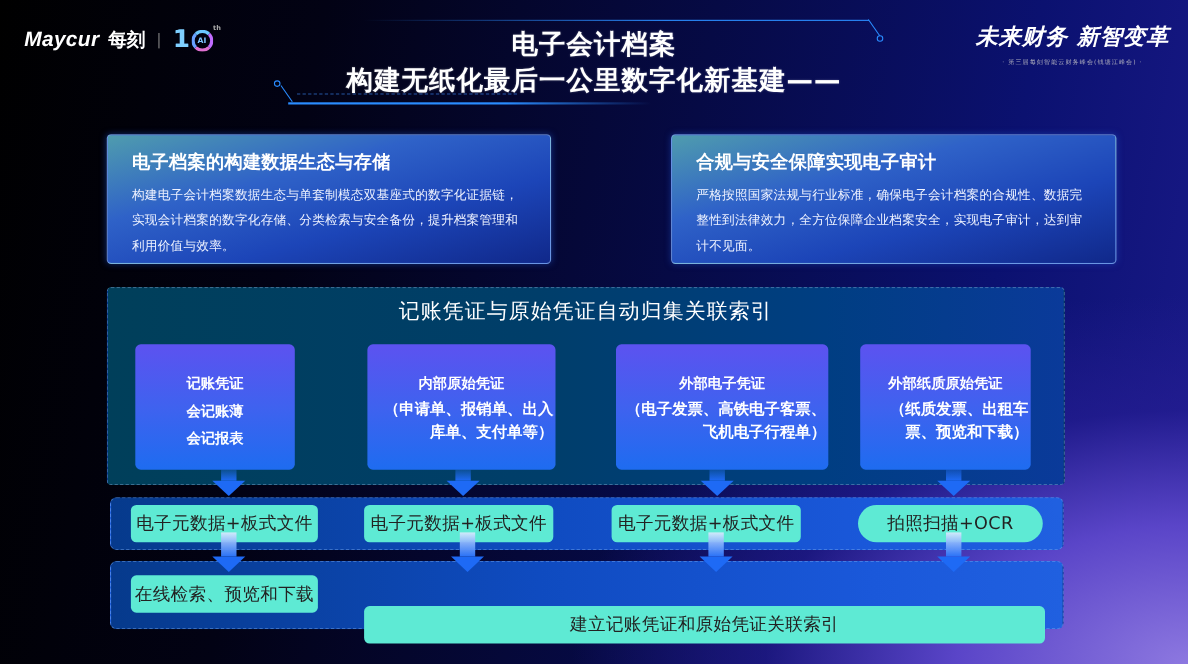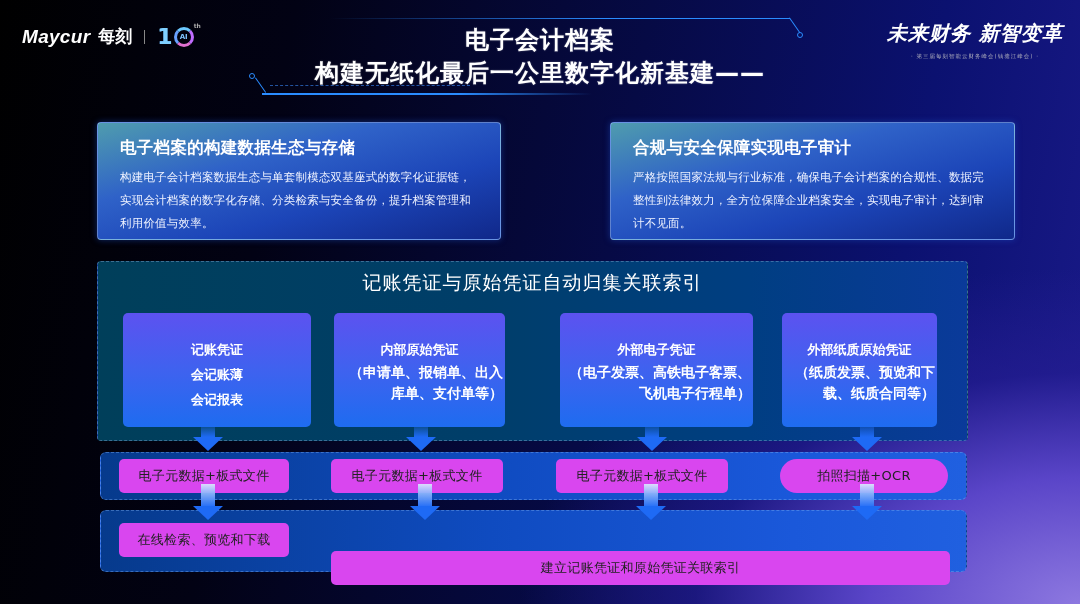--- a/index.html
+++ b/index.html
@@ -69,37 +69,37 @@
   .src-card {
     top: 313px; height: 114px; border-radius: 5px;
     background: linear-gradient(180deg, #5c52f0 0%, #3f62ef 50%, #1e6cf0 100%);
     display: flex; flex-direction: column; align-items: center; padding-top: 24px;
     text-align: center;
   }
   .src-title { font-size: 13px; font-weight: bold; line-height: 25px; }
   .src-sub { font-size: 14px; font-weight: bold; line-height: 21px; padding: 0 2px; text-align: right; }
   .src-lines { font-size: 13px; font-weight: bold; line-height: 25px; }
 
-  .src1 { left: 123px; width: 188px; }
+  .src1 { left: 123px; width: 145px; }
   .src2 { left: 334px; width: 171px; }
   .src3 { left: 560px; width: 193px; }
   .src4 { left: 782px; width: 155px; }
 
   
   .band {
     left: 100px; width: 867px; border-radius: 6px;
     background: linear-gradient(90deg, #063a8c 0%, #0f4bc0 45%, #1a58da 80%, #2060e0 100%);
     border: 1px dashed rgba(120,170,240,0.45);
   }
   .band1 { top: 452px; height: 48px; }
   .band2 { top: 510px; height: 62px; }
 
   .pill {
-    height: 34px; border-radius: 5px; background: #d946ef; color: #222;
-    font-size: 13px; display: flex; align-items: center; justify-content: center;
+    height: 34px; border-radius: 5px; background: #5eead4; color: #222;
+    font-size: 16px; display: flex; align-items: center; justify-content: center;
     letter-spacing: 0.3px;
   }
   .pill-row1 { top: 459px; }
   .p11 { left: 119px; width: 170px; }
   .p12 { left: 331px; width: 172px; }
   .p13 { left: 556px; width: 172px; }
   .p14 { left: 780px; width: 168px; border-radius: 17px; }
   .pill-row2 { top: 523px; }
   .p21 { left: 119px; width: 170px; }
   .p22 { left: 331px; width: 619px; margin-top: 28px; }
@@ -166,21 +166,21 @@
 <div class="abs src-card src2">
   <div class="src-title">内部原始凭证</div>
   <div class="src-sub">（申请单、报销单、出入库单、支付单等）</div>
 </div>
 <div class="abs src-card src3">
   <div class="src-title">外部电子凭证</div>
   <div class="src-sub">（电子发票、高铁电子客票、飞机电子行程单）</div>
 </div>
 <div class="abs src-card src4">
   <div class="src-title">外部纸质原始凭证</div>
-  <div class="src-sub">（纸质发票、预览和下载、纸质合同等）</div>
+  <div class="src-sub">（纸质发票、出租车票、预览和下载）</div>
 </div>
 
 <div class="abs band band1"></div>
 <div class="abs band band2"></div>
 
 <div class="abs arrow arrow-a" style="left:193px; top:427px;">
     <div class="shaft"></div>
     <div class="head"></div>
   </div>
 <div class="abs arrow arrow-a" style="left:406px; top:427px;">

